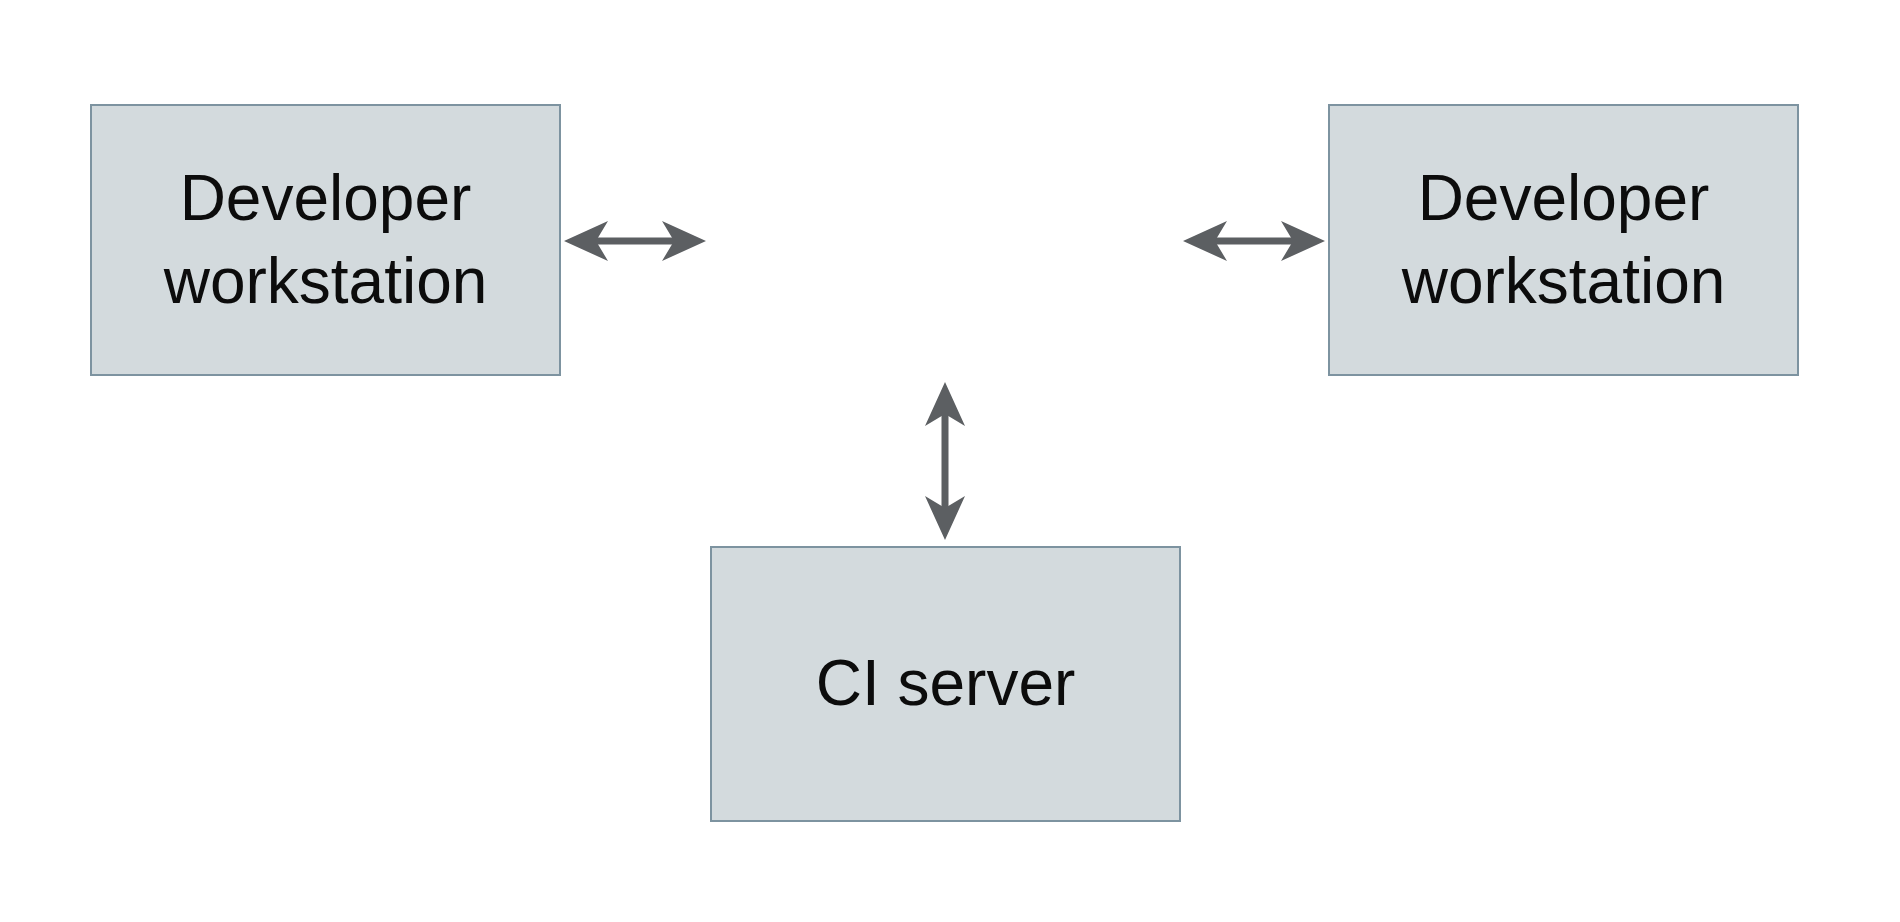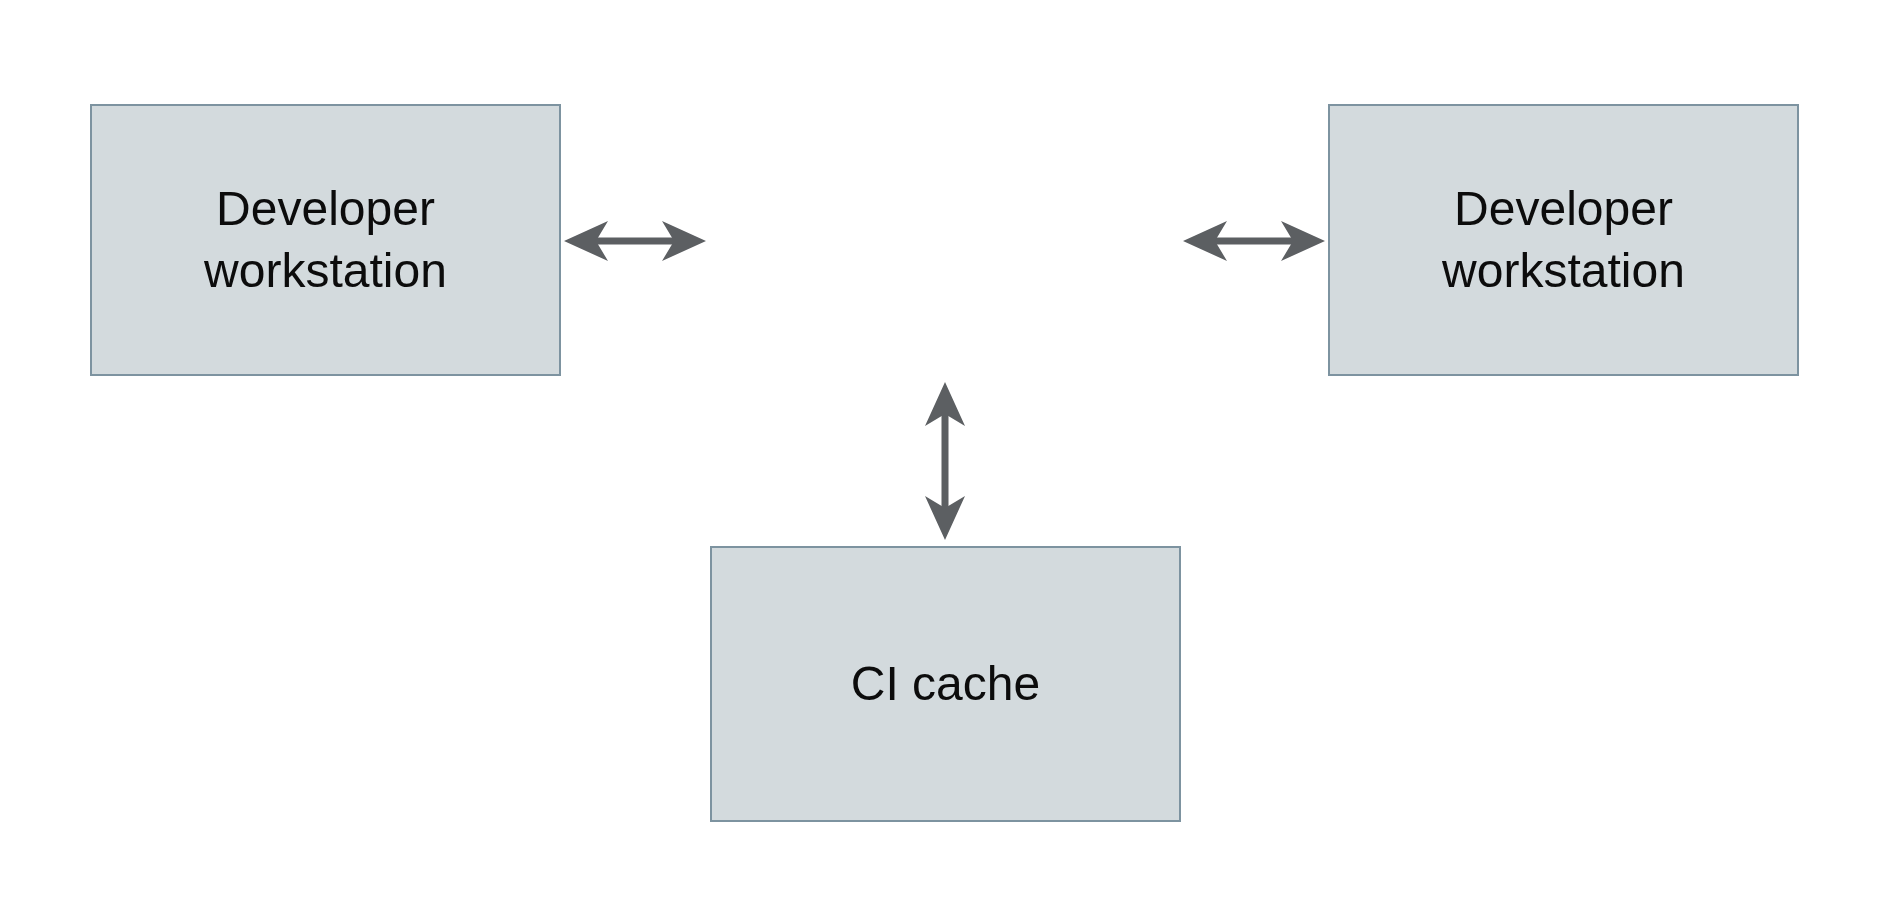--- a/index.html
+++ b/index.html
@@ -20,21 +20,21 @@
     box-sizing: border-box;
     background: var(--node-fill, #d3dadd);
     border: 2px solid var(--node-border, #7d93a0);
     display: flex;
     align-items: center;
     justify-content: center;
     text-align: center;
   }
   .node .label {
     color: var(--text, #0c0c0c);
-    font-size: 48px;
+    font-size: 64px;
     line-height: 1.3;
     white-space: pre-line;
     letter-spacing: 0px;
   }
   #node-dev-left   { left: 90px;   top: 104px; width: 471px; height: 272px; }
   #node-cache      { left: 710px;  top: 104px; width: 471px; height: 272px; }
   #node-dev-right  { left: 1328px; top: 104px; width: 471px; height: 272px; }
   #node-ci         { left: 710px;  top: 546px; width: 471px; height: 276px; }
 
   #edge-layer {
@@ -77,16 +77,16 @@
 workstation</span>
   </div>
 
 
   <div class="node" id="node-dev-right">
     <span class="label">Developer
 workstation</span>
   </div>
 
   <div class="node" id="node-ci">
-    <span class="label">CI cache</span>
+    <span class="label">CI server</span>
   </div>
 
 </div>
 
 </body></html>

